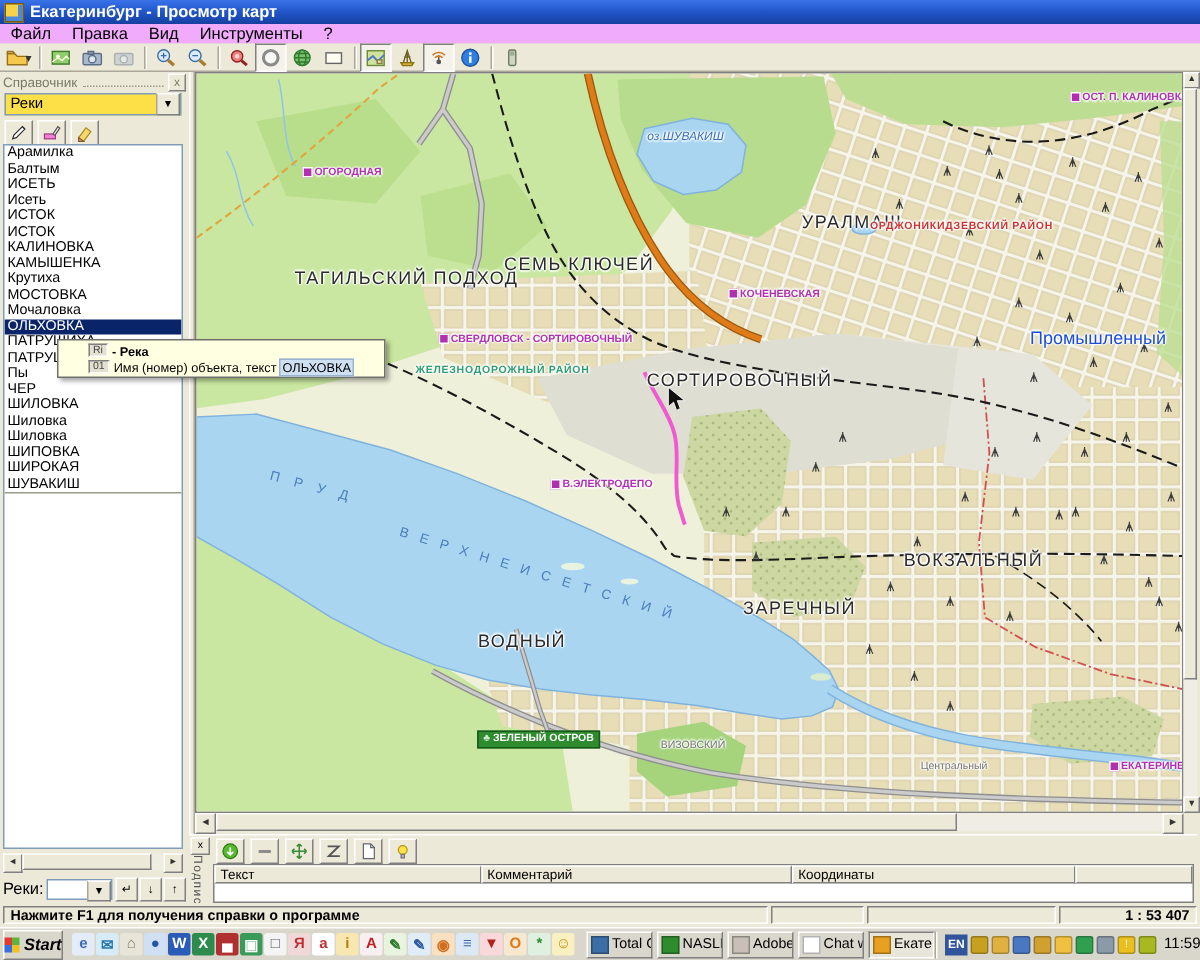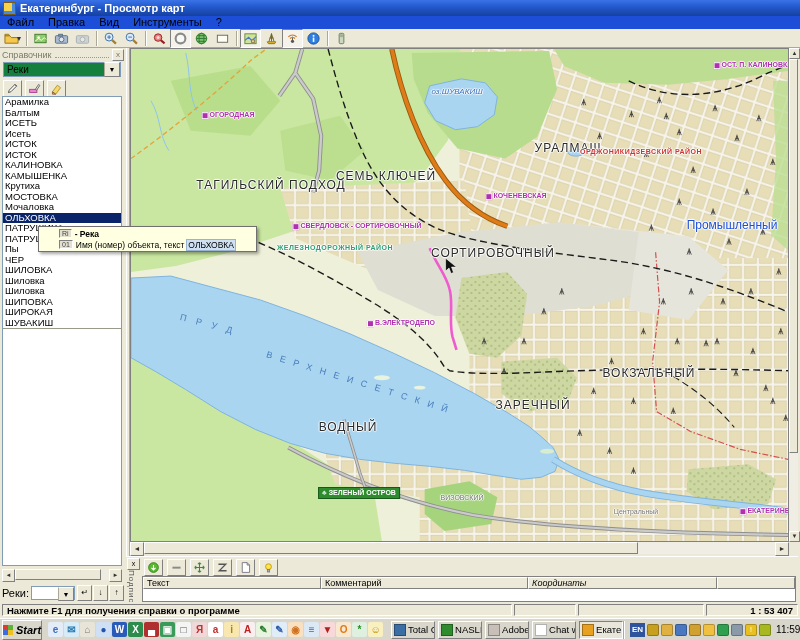--- a/index.html
+++ b/index.html
@@ -6,37 +6,37 @@
   #screen{position:relative;width:800px;height:640px;overflow:hidden;background:#ece9d8;
     font-family:"Liberation Sans",sans-serif;font-size:11px;color:#000;}
   .raised{border:1px solid;border-color:#fff #808080 #808080 #fff;}
 
   
   #titlebar{position:absolute;left:0;top:0;width:800px;height:16px;
     background:linear-gradient(180deg,#3a72e8 0%,#2258cc 45%,#16409f 100%);
     color:#fff;font-weight:bold;display:flex;align-items:center;padding-left:3px;box-sizing:border-box;}
   #appicon{width:11px;height:11px;margin-right:4px;background:#f6d34a;border:1px solid #7a5a10;
     box-shadow:inset -3px -3px 0 #4a8ad8;}
-  #menubar{position:absolute;left:0;top:16px;width:800px;height:13px;background:#1d4ed8;
-    display:flex;border-bottom:1px solid #d8d4c8;}
+  #menubar{position:absolute;left:0;top:16px;width:800px;height:13px;background:#f0abfc;
+    display:flex;align-items:center;border-bottom:1px solid #d8d4c8;}
   .mitem{padding:0 7px;cursor:default;}
   #toolbar{position:absolute;left:0;top:29px;width:800px;height:19px;background:#ece9d8;
     display:flex;align-items:center;padding-left:2px;border-bottom:1px solid #aca899;box-sizing:border-box;}
   .tbtn{width:19px;height:17px;display:inline-flex;align-items:center;justify-content:center;border:1px solid transparent;}
   .tbtn svg{width:15px;height:15px;}
   .tbtn.pressed{border-color:#808080 #fff #fff #808080;background:#f4f2ea;}
   .tbtn .caret{font-size:8px;margin-left:-2px;color:#333;}
   .tsep{width:1px;height:15px;background:#aca899;margin:0 3px;box-shadow:1px 0 0 #fff;}
 
   
   #sidebar{position:absolute;left:0;top:48px;width:126px;height:554px;background:#ece9d8;}
   #sbheader{position:absolute;left:2px;top:1px;width:122px;height:11px;display:flex;align-items:center;color:#7a7a6a;font-size:9px;}
   #sbheader .lead{flex:1;border-bottom:1px dotted #9a9a8a;margin:0 3px;height:5px;}
   #sbclose{width:10px;height:10px;font-size:8px;line-height:9px;text-align:center;background:#ece9d8;}
-  #sbcombo{position:absolute;left:3px;top:14px;width:118px;height:15px;background:#15803d;border:1px solid #7f9db9;
+  #sbcombo{position:absolute;left:3px;top:14px;width:118px;height:15px;background:#fde047;border:1px solid #7f9db9;
     display:flex;align-items:center;box-sizing:border-box;}
   #sbcombo .val{flex:1;padding-left:3px;font-size:10px;}
   .dropbtn{width:14px;height:100%;background:#ece9d8;border-left:1px solid #aca899;text-align:center;font-size:7px;line-height:13px;}
   #sbbtns{position:absolute;left:3px;top:32px;display:flex;gap:3px;}
   .sbtn{width:17px;height:15px;background:#ece9d8;display:inline-flex;align-items:center;justify-content:center;}
   .sbtn svg{width:13px;height:13px;}
   #listbox{position:absolute;left:2px;top:48px;width:120px;height:470px;background:#fff;border:1px solid #7f9db9;
     box-sizing:border-box;overflow:hidden;}
   .lrow{height:10.5px;line-height:10.5px;font-size:9.5px;padding-left:2px;white-space:nowrap;}
   .lrow.sel{background:#0a246a;color:#fff;}
@@ -517,21 +517,21 @@
           <svg viewBox="0 0 16 16">
             <circle cx="8" cy="7" r="3.6" fill="#ffe34a" stroke="#b89010"></circle>
             <rect x="6.6" y="10.5" width="2.8" height="3" fill="#b0b0b0" stroke="#777"></rect>
           </svg>
         </span>
       </div>
     <div id="bptable">
       <div id="bphead">
           <span class="bpcol" style="width: 182px;">Текст</span>
           <span class="bpcol" style="width: 212px;">Комментарий</span>
-          <span class="bpcol" style="width: 193px; font-style: italic;">Координаты</span>
+          <span class="bpcol" style="width: 193px;">Координаты</span>
           <span class="bpcol" style="width: 80px;"></span>
         </div>
     </div>
   </div>
 
   <div id="statusbar">
     <span class="sseg" style="flex:1">Нажмите F1 для получения справки о программе</span>
     <span class="sseg" style="width:62px"></span>
     <span class="sseg" style="width:126px"></span>
     <span class="sseg" style="width:92px;justify-content:flex-end">

